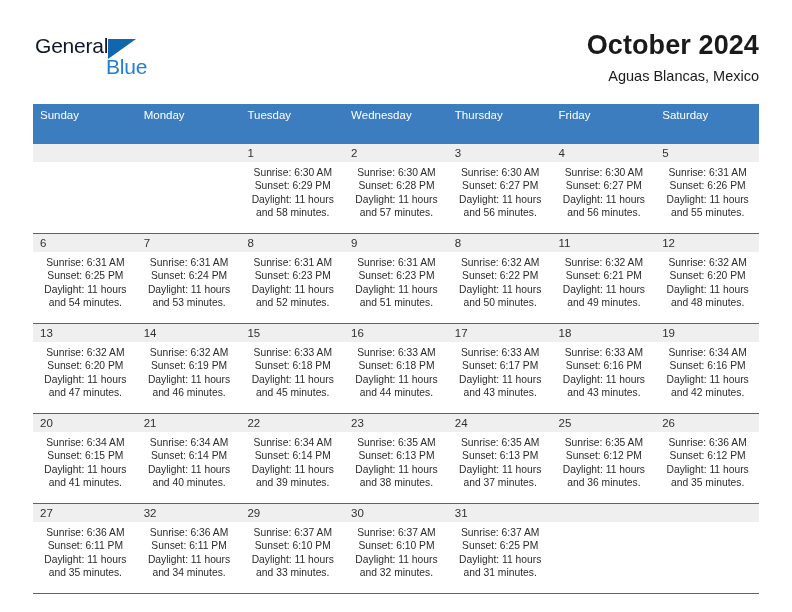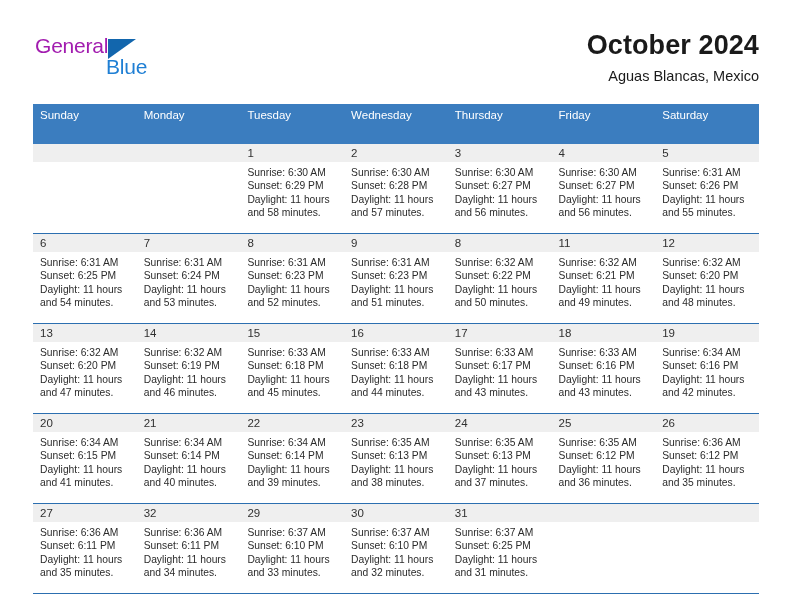--- a/index.html
+++ b/index.html
@@ -30,21 +30,21 @@
   .logo {
     position:relative;
     width:110px; height:52px;
     margin-top:6px;
     margin-left:2px;
   }
   .logo-general {
     position:absolute; left:0; top:0;
     font-size:21px;
     letter-spacing:-0.2px;
-    color:#a21caf;
+    color:#0f172a;
     font-family:"Liberation Sans", sans-serif;
   }
   .logo-tri {
     position:absolute;
     left:73px; top:5px;
     width:0; height:0;
     border-left:28px solid #1266ad;
     border-bottom:20px solid transparent;
   }
   .logo-blue {
@@ -111,20 +111,21 @@
     padding:1px 0 0 7px;
     font-size:11.5px;
     color:#303030;
     line-height:17px;
   }
   .cell-body {
     padding:4px 6px 0 7px;
     font-size:10.3px;
     line-height:13.4px;
     color:#2b2b2b;
+    text-align:center;
   }
   .cell-body div { white-space:nowrap; }
   .cell-blank .daynum-band { background:#efefef; }
 </style>
 </head>
 <body>
 
 <div id="page">
 
   <div class="topbar">

